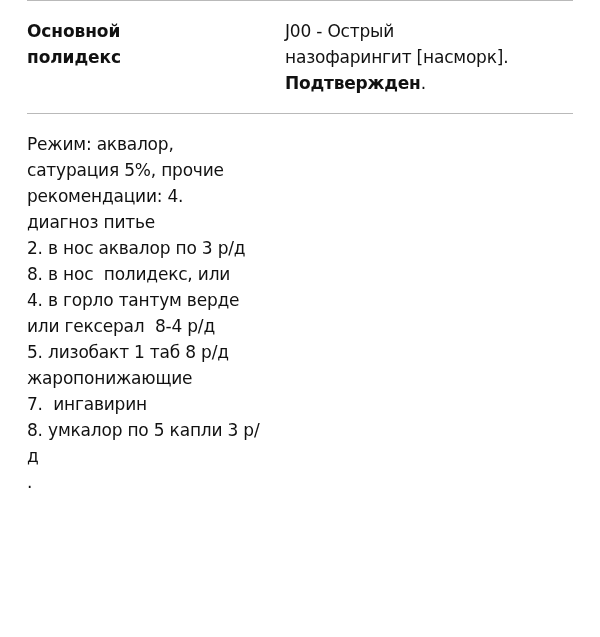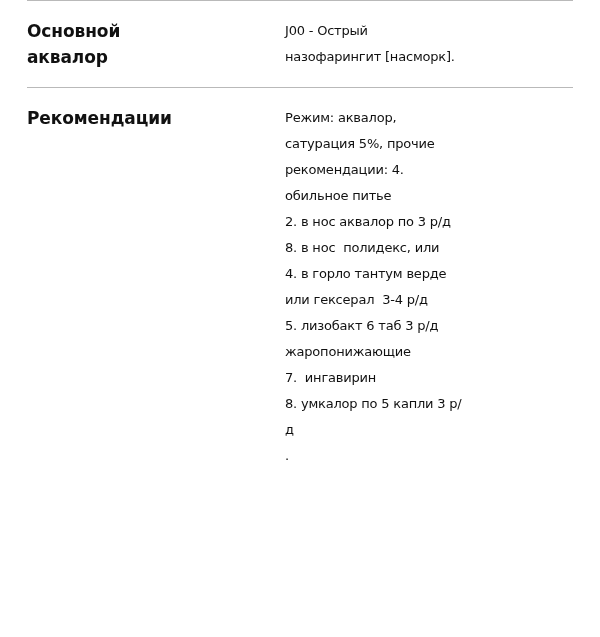--- a/index.html
+++ b/index.html
@@ -41,21 +41,21 @@
     .label {
       width: 258px;
       flex: 0 0 258px;
       font-weight: bold;
       font-size: 17px;
       line-height: 26px;
       letter-spacing: -0.1px;
     }
     .value {
       flex: 1 1 auto;
-      font-size: 13px;
+      font-size: 17px;
       line-height: 26px;
       letter-spacing: -0.2px;
       white-space: normal;
     }
     .value .line {
       display: block;
       white-space: pre;
     }
     .value b {
       font-weight: bold;
@@ -63,42 +63,42 @@
   </style>
 </head>
 <body>
 
 <div class="container">
   <div class="divider"></div>
 
   <div class="row diagnosis">
     <div class="label">
       <span class="line" style="display:block">Основной</span>
-      <span class="line" style="display:block">аквалор</span>
+      <span class="line" style="display:block">полидекс</span>
     </div>
     <div class="value">
       <span class="line">J00 - Острый</span>
       <span class="line">назофарингит [насморк].</span>
+      <span class="line"><b>Подтвержден</b><span>.</span></span>
     </div>
   </div>
 
   <div class="divider"></div>
 
   <div class="row recs">
-    <div class="label">Рекомендации</div>
     <div class="value">
       <span class="line">Режим: аквалор,</span>
       <span class="line">сатурация 5%, прочие</span>
       <span class="line">рекомендации: 4.</span>
-      <span class="line">обильное питье</span>
+      <span class="line">диагноз питье</span>
       <span class="line">2. в нос аквалор по 3 р/д</span>
       <span class="line">8. в нос  полидекс, или</span>
       <span class="line">4. в горло тантум верде</span>
-      <span class="line">или гексерал  3-4 р/д</span>
-      <span class="line">5. лизобакт 6 таб 3 р/д</span>
+      <span class="line">или гексерал  8-4 р/д</span>
+      <span class="line">5. лизобакт 1 таб 8 р/д</span>
       <span class="line">жаропонижающие</span>
       <span class="line">7.  ингавирин</span>
       <span class="line">8. умкалор по 5 капли 3 р/</span>
       <span class="line">д</span>
       <span class="line">.</span>
     </div>
   </div>
 </div>
 
 </body></html>

